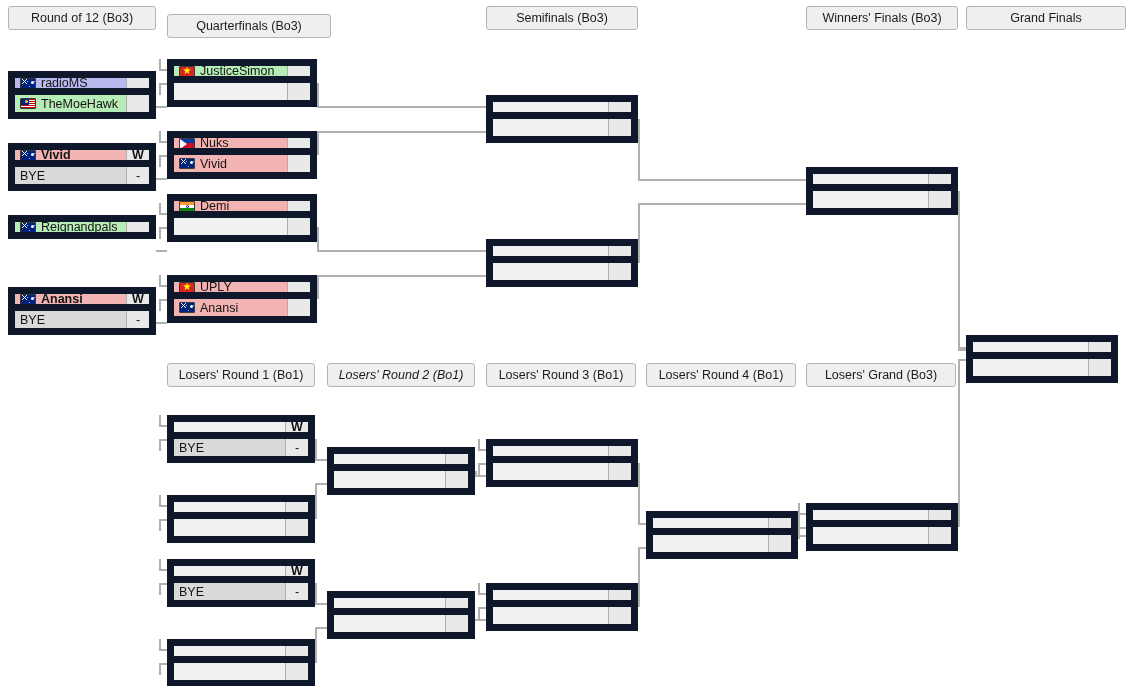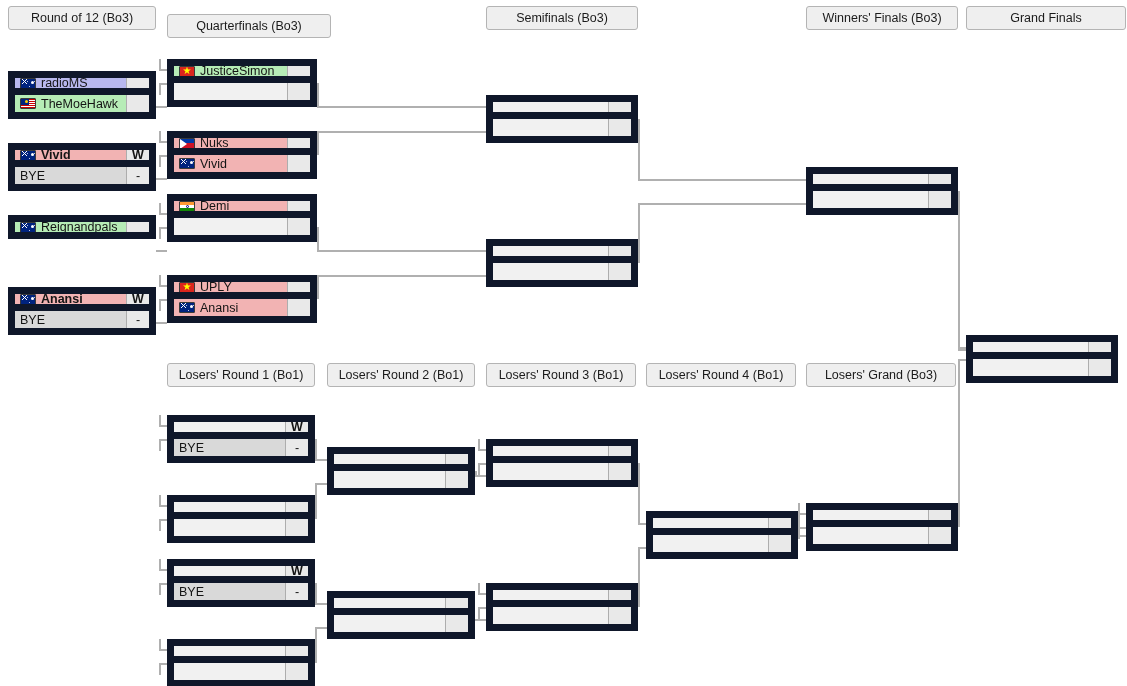--- a/index.html
+++ b/index.html
@@ -212,21 +212,21 @@
       <div class="stub bot" style="left: 958px; top: 335px; width: 8px; height: 14px;"></div>
       <div class="stub top" style="left: 958px; top: 359px; width: 8px; height: 12px;"></div>
     </div>
   <div id="header-layer">
       <div class="round-header" style="left: 8px; top: 6px; width: 148px;">Round of 12 (Bo3)</div>
       <div class="round-header" style="left: 167px; top: 14px; width: 164px;">Quarterfinals (Bo3)</div>
       <div class="round-header" style="left: 486px; top: 6px; width: 152px;">Semifinals (Bo3)</div>
       <div class="round-header" style="left: 806px; top: 6px; width: 152px;">Winners' Finals (Bo3)</div>
       <div class="round-header" style="left: 966px; top: 6px; width: 160px;">Grand Finals</div>
       <div class="round-header" style="left: 167px; top: 363px; width: 148px;">Losers' Round 1 (Bo1)</div>
-      <div class="round-header" style="left: 327px; top: 363px; width: 148px;">Losers' Round 2 (Bo1)</div>
+      <div class="round-header" style="left: 327px; top: 363px; width: 148px; font-style: italic;">Losers' Round 2 (Bo1)</div>
       <div class="round-header" style="left: 486px; top: 363px; width: 150px;">Losers' Round 3 (Bo1)</div>
       <div class="round-header" style="left: 646px; top: 363px; width: 150px;">Losers' Round 4 (Bo1)</div>
       <div class="round-header" style="left: 806px; top: 363px; width: 150px;">Losers' Grand (Bo3)</div>
     </div>
   <div id="match-layer">
       <div class="match" style="left: 8px; top: 71px; width: 148px;">
         <div class="row">
           <div class="opp blue">
             <span class="flag flag-au"></span>
             <span>radioMS</span>

